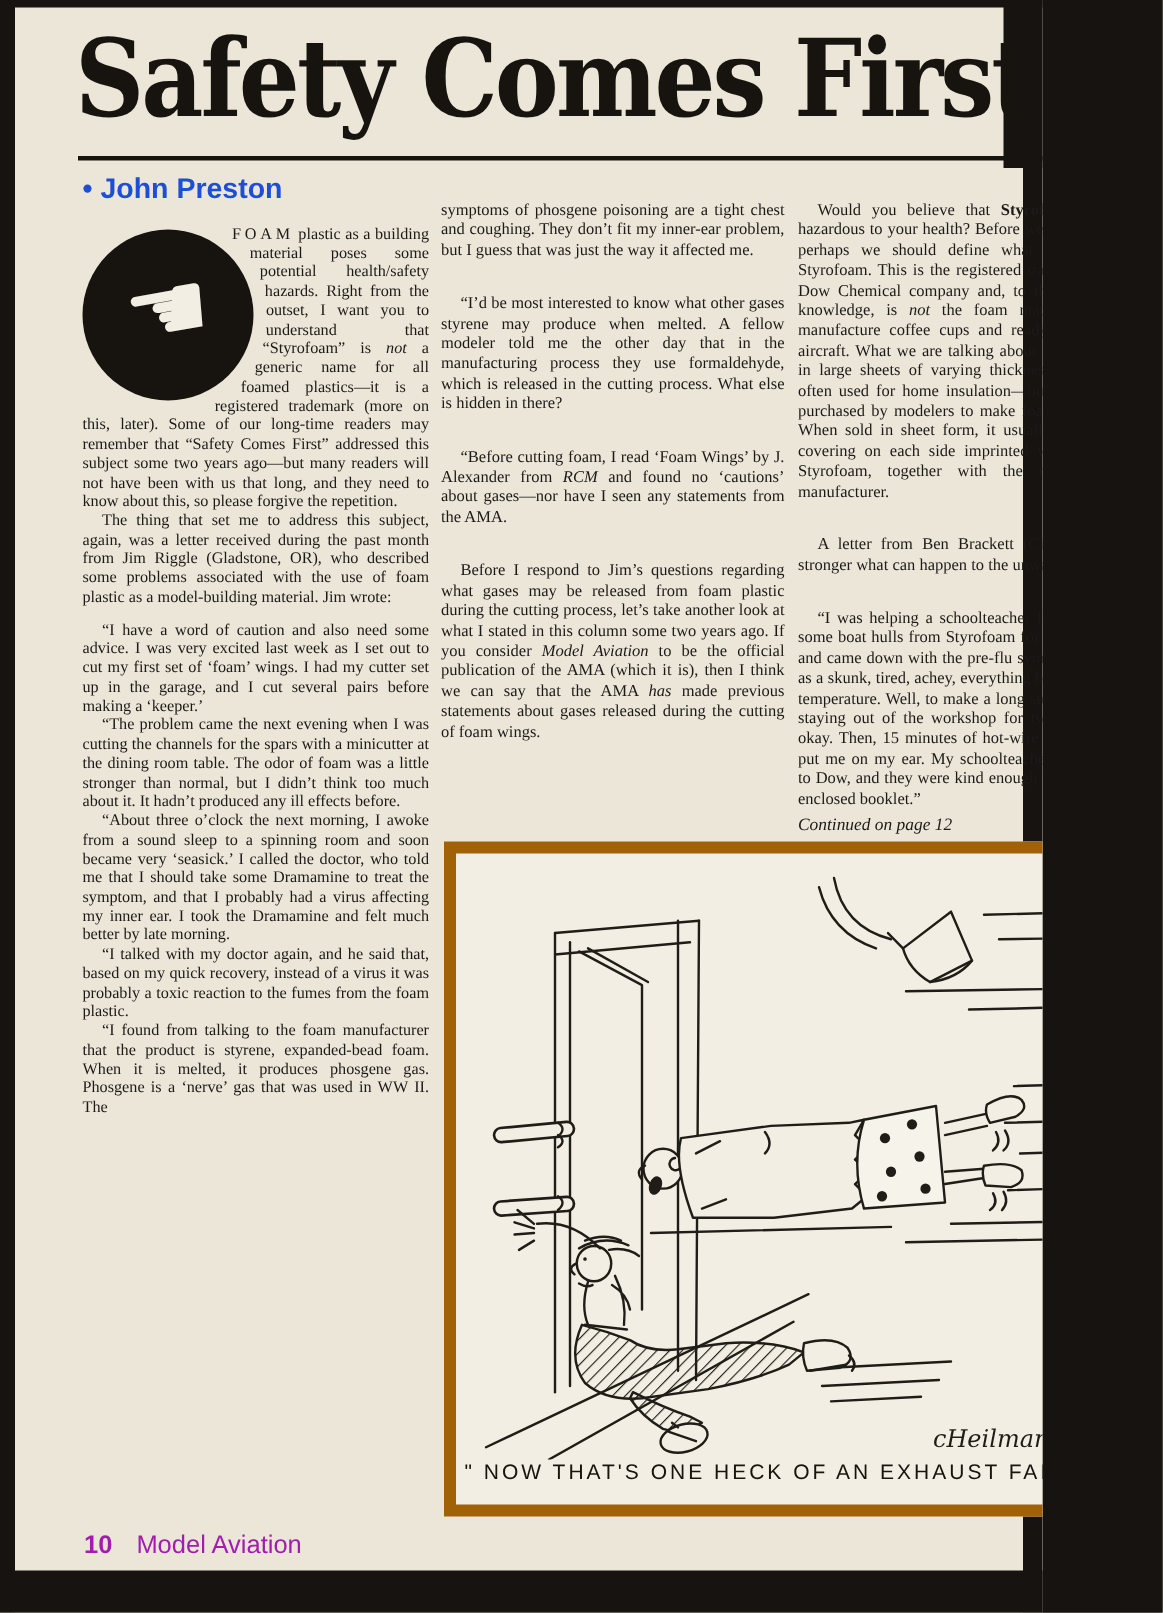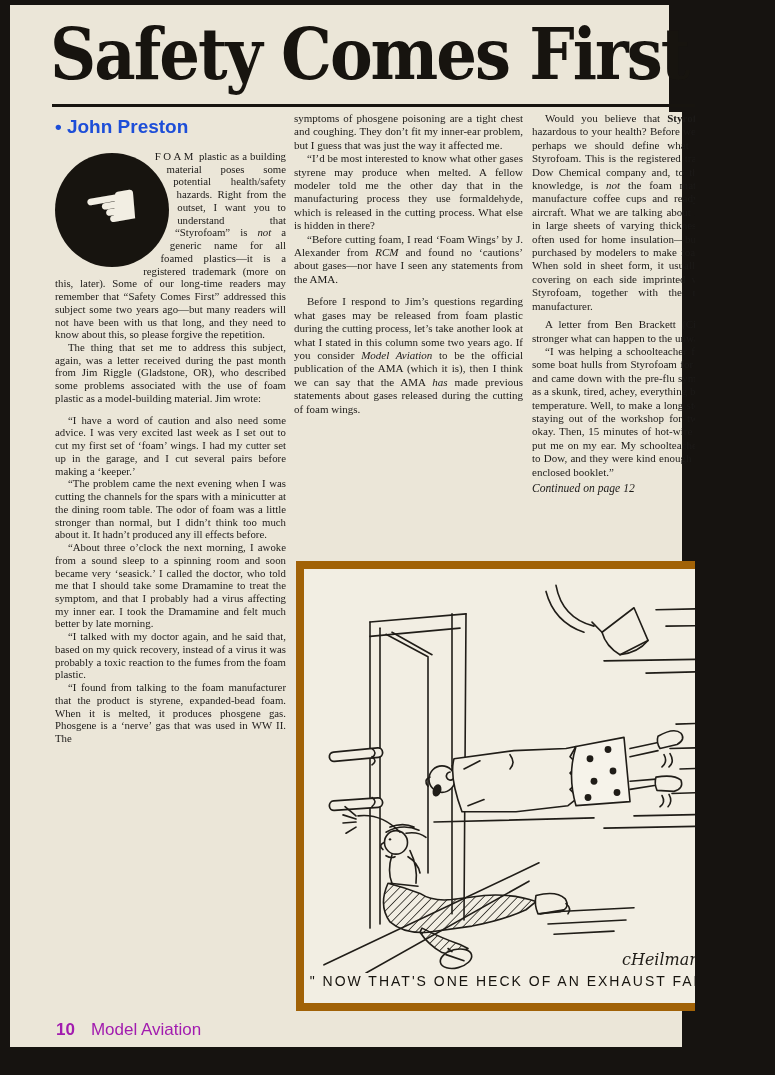--- a/index.html
+++ b/index.html
@@ -24,21 +24,21 @@
   .col3{left:532px;width:228px;}
   .deck{margin:0 0 8px 0;font-family:"Liberation Sans",sans-serif;font-weight:bold;
         font-size:19px;line-height:1.17;letter-spacing:-0.2px;color:#17140f;}
   .byline{margin:0 0 12px 0;font-family:"Liberation Sans",sans-serif;font-weight:bold;
         font-size:19px;color:#1d4ed8;}
   .logo{float:left;width:114px;height:114px;background:#17140f;border-radius:50%;
         shape-outside:circle(50%);margin:3px 9px 3px 0;position:relative;}
   .logo-glyph{position:absolute;left:50%;top:50%;transform:translate(-50%,-54%) rotate(-10deg);
         color:#f2eee3;font-size:64px;line-height:1;font-family:"DejaVu Sans",sans-serif;}
   .p{margin:0;text-align:justify;font-size:10.8px;line-height:1.18;}
-  .col2 .p,.col3 .p{font-size:11px;line-height:1.22;}
+  .col2 .p,.col3 .p{font-size:11px;line-height:1.22;margin-top:22px;}
   .ind{text-indent:13px;}
   .gap{margin-top:9px;}
   .gap-sm{margin-top:5px;}
   .lead{letter-spacing:2.5px;margin-top:45px;}
   .continued{margin:3px 0 0 0;text-align:left;font-style:italic;font-size:11.6px;}
   
   .cartoon{position:absolute;left:296px;top:561px;width:448px;height:450px;box-sizing:border-box;
         background:#f2eee3;border:8px solid #a16207;}
   .cartoon svg{display:block;width:440px;height:404px;}
   .caption{height:32px;font-family:"Liberation Sans",sans-serif;font-size:14px;font-weight:500;

